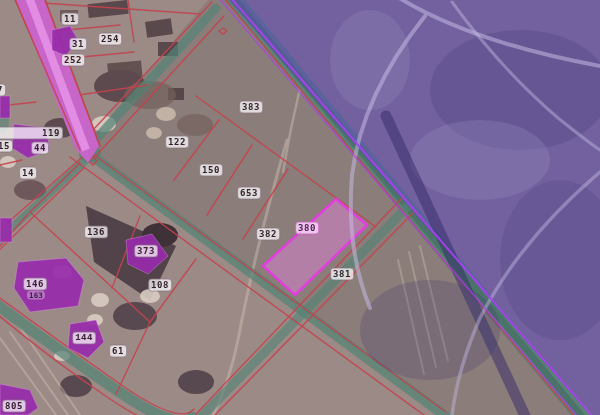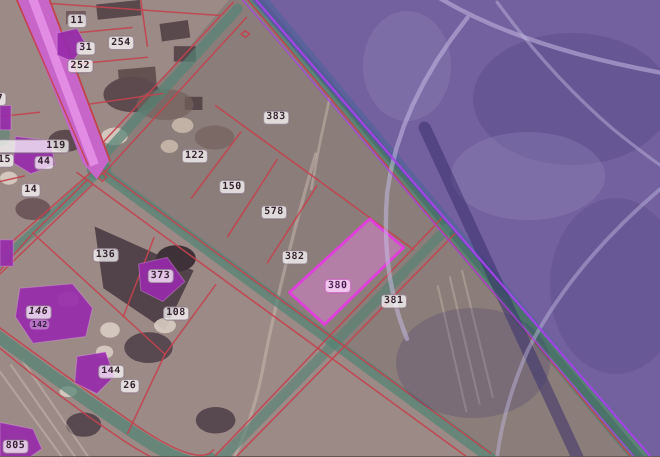--- a/index.html
+++ b/index.html
@@ -183,26 +183,26 @@
       <div class="lbl" style="left: 62px; top: 44px; margin-left: 16px;">31</div>
       <div class="lbl" style="left: 110px; top: 39px;">254</div>
       <div class="lbl" style="left: 73px; top: 60px;">252</div>
       <div class="lbl" style="left: 30px; top: 133px; padding-left: 44px;">119</div>
       <div class="lbl" style="left: 40px; top: 148px;">44</div>
       <div class="lbl" style="left: 4px; top: 146px;">15</div>
       <div class="lbl" style="left: 28px; top: 173px;">14</div>
       <div class="lbl" style="left: 96px; top: 232px; text-align: right;">136</div>
       <div class="lbl" style="left: 146px; top: 251px;">373</div>
       <div class="lbl" style="left: 160px; top: 285px;">108</div>
-      <div class="lbl" style="left: 35px; top: 284px; font-style: italic;">146</div>
-      <div class="lbl small" style="left: 36px; top: 295px;">142</div>
-      <div class="lbl" style="left: 101px; top: 338px; font-family: Liberation Mono, monospace;">144</div>
-      <div class="lbl" style="left: 118px; top: 351px;">26</div>
+      <div class="lbl" style="left: 35px; top: 284px;">146</div>
+      <div class="lbl small" style="left: 36px; top: 295px;">163</div>
+      <div class="lbl" style="left: 84px; top: 338px; font-family: Liberation Mono, monospace;">144</div>
+      <div class="lbl" style="left: 118px; top: 351px;">61</div>
       <div class="lbl" style="left: 14px; top: 406px;">805</div>
       <div class="lbl" style="left: 251px; top: 107px; text-align: right;">383</div>
       <div class="lbl" style="left: 177px; top: 142px;">122</div>
       <div class="lbl" style="left: 211px; top: 170px;">150</div>
-      <div class="lbl" style="left: 249px; top: 193px;">578</div>
+      <div class="lbl" style="left: 249px; top: 193px;">653</div>
       <div class="lbl" style="left: 268px; top: 219px; margin-top: 15px;">382</div>
-      <div class="lbl selected" style="left: 307px; top: 260px;">380</div>
-      <div class="lbl" style="left: 358px; top: 274px;">381</div>
+      <div class="lbl selected" style="left: 307px; top: 228px;">380</div>
+      <div class="lbl" style="left: 342px; top: 274px;">381</div>
     </div>
 </div>
 
 </body></html>

